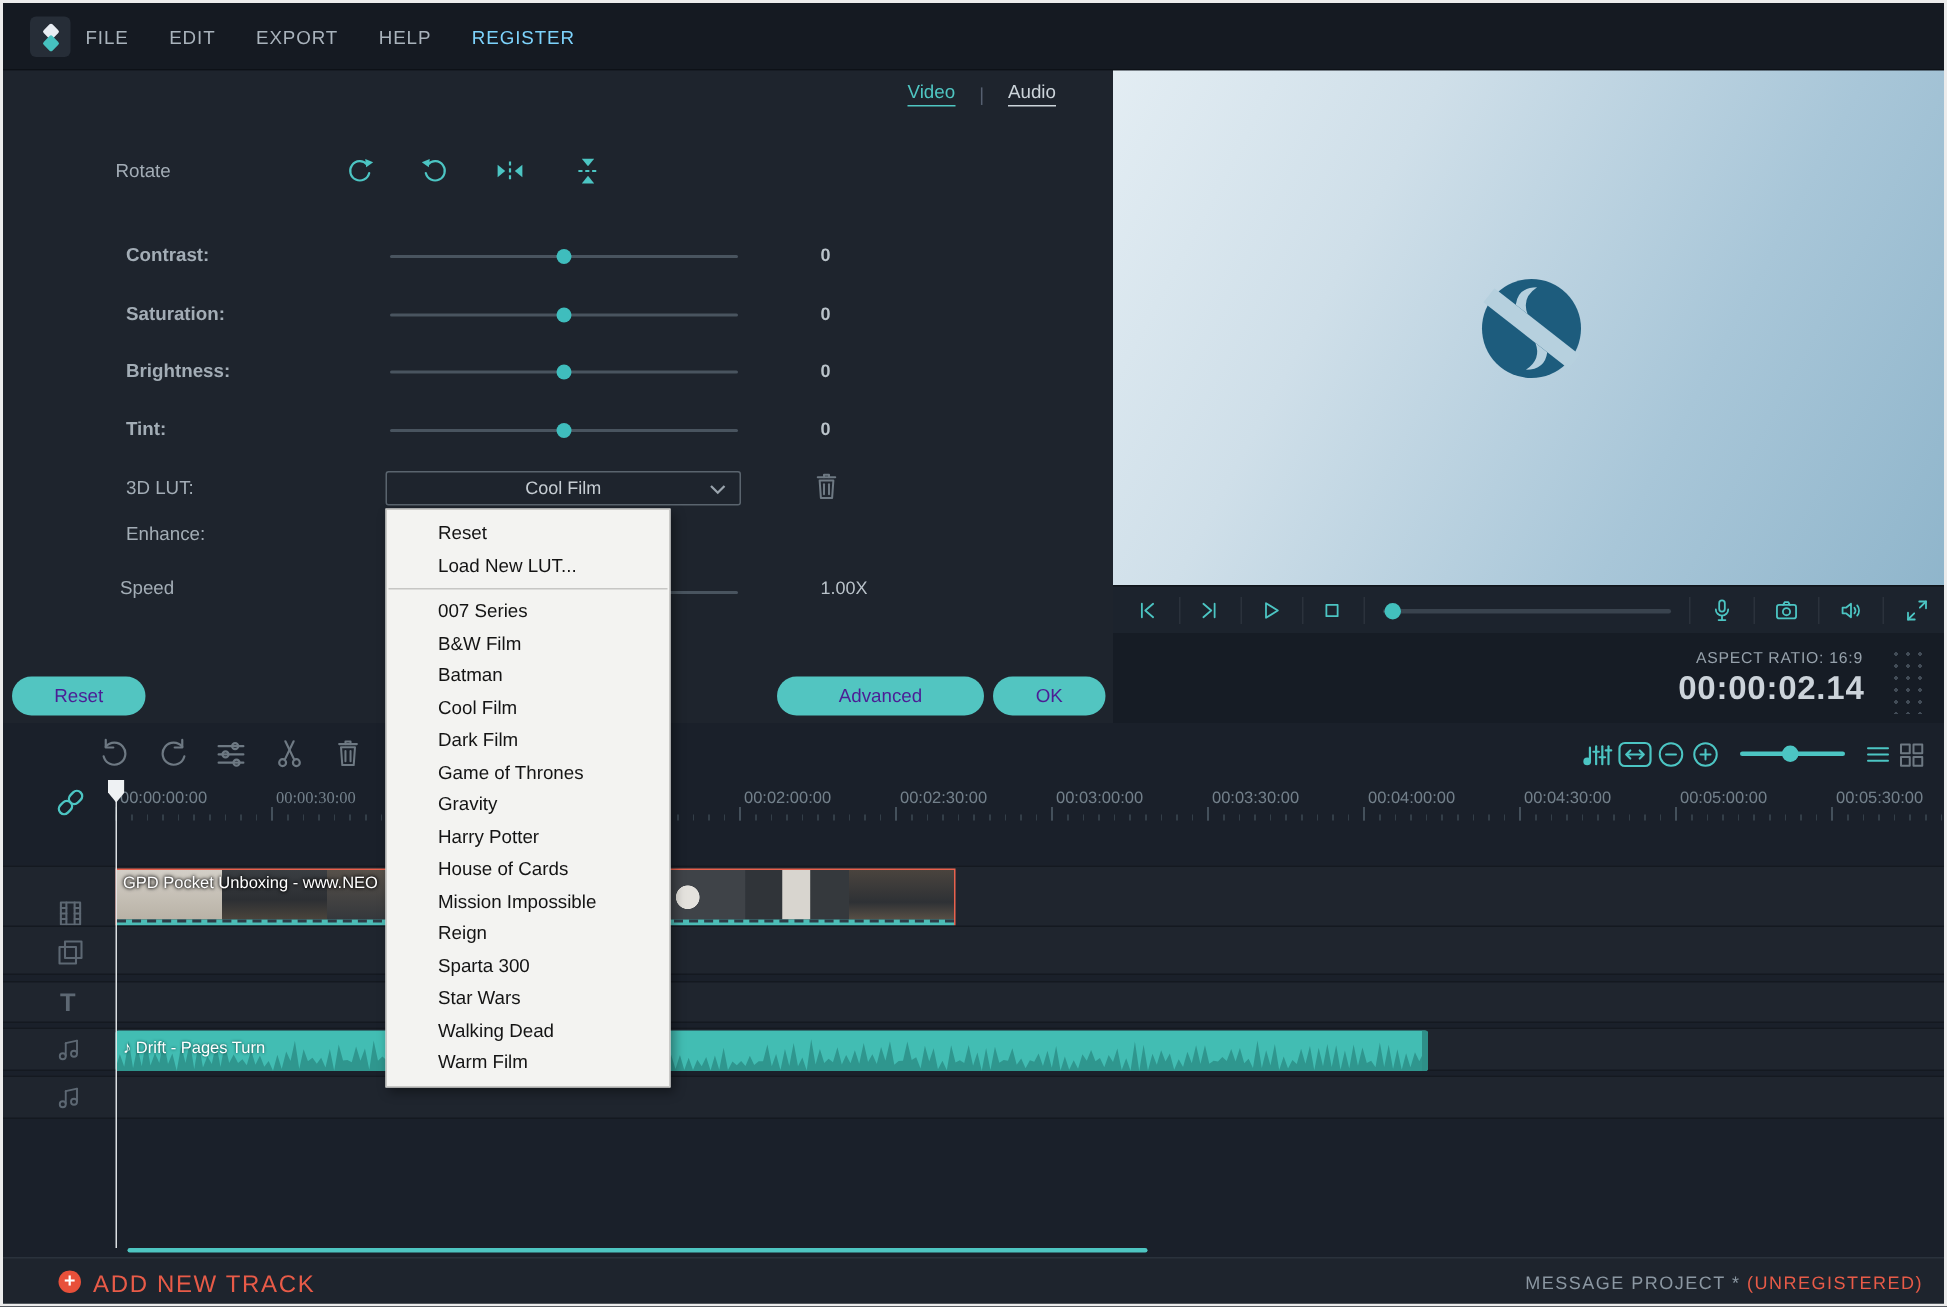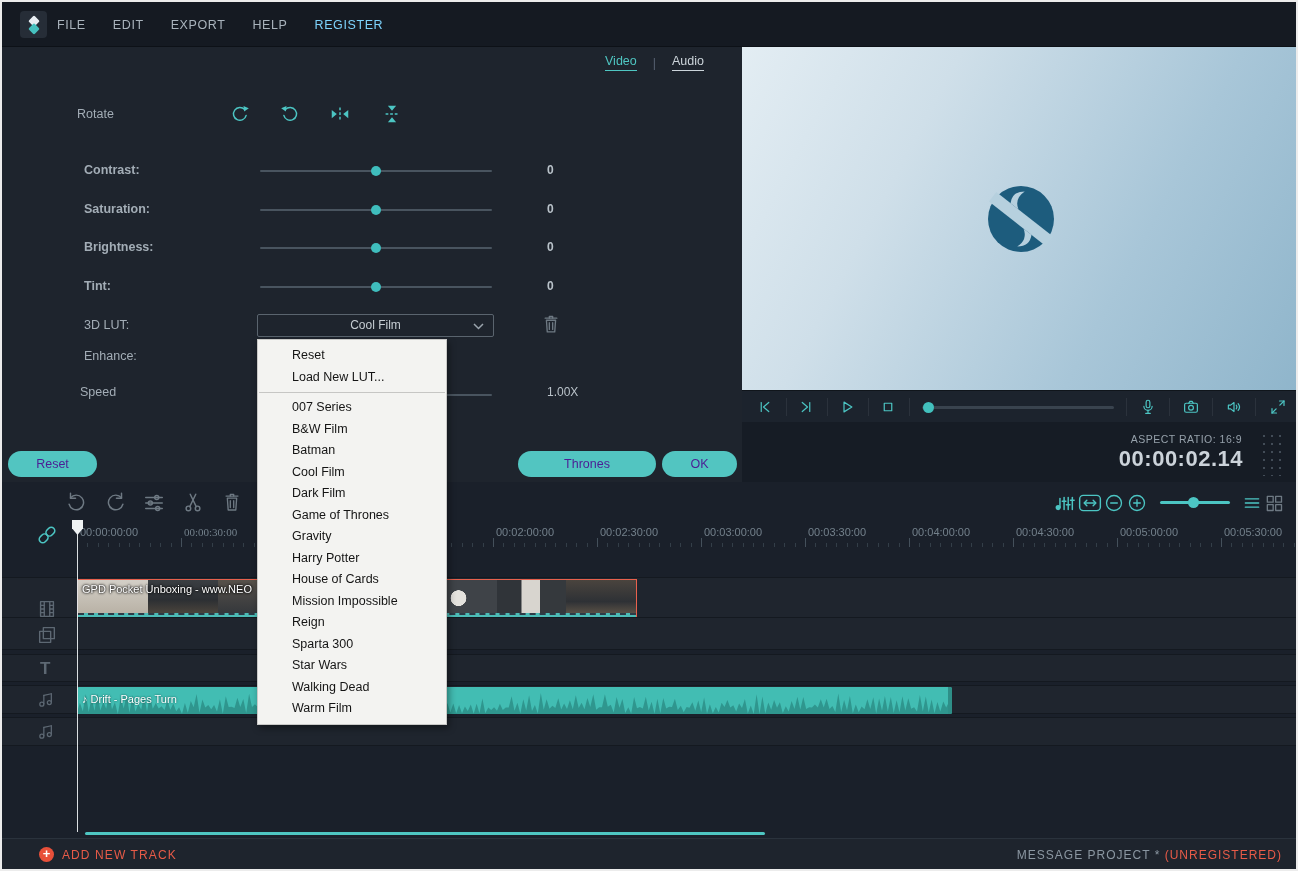--- a/index.html
+++ b/index.html
@@ -99,21 +99,21 @@
   .acap{position:absolute;right:0;top:0;width:4px;height:100%;background:#2e8f88;}
   
   .ph-marker{position:absolute;left:70px;top:38px;width:11px;height:15px;background:#eef1f3;
     clip-path:polygon(0 0,100% 0,100% 55%,50% 100%,0 55%);z-index:30;}
   .ph-line{position:absolute;left:75px;top:50px;width:1px;height:300px;background:#e6eaec;opacity:.95;z-index:29;}
   .hscroll{position:absolute;left:83px;top:350px;width:680px;height:3px;background:#4ec6c2;border-radius:2px;}
   
   .bottombar{position:absolute;left:0;bottom:0;width:100%;height:31px;background:#1e242d;border-top:1px solid #2a323c;}
   .addcircle{position:absolute;left:37px;top:8px;width:15px;height:15px;border-radius:50%;background:#e8503a;color:#fff;
     font-size:13px;line-height:14px;text-align:center;font-weight:bold;}
-  .addlabel{position:absolute;left:60px;top:9px;font-size:12px;letter-spacing:1.1px;color:#e85b48;}
+  .addlabel{position:absolute;left:60px;top:9px;font-size:16px;letter-spacing:1.1px;color:#e85b48;}
   .projline{position:absolute;right:14px;top:9px;font-size:12px;letter-spacing:1px;}
   .projname{color:#8b97a2;}
   .unreg{color:#e85b48;}
 </style>
 </head>
 <body>
 
 <div id="app">
 
   <div class="topbar">
@@ -217,21 +217,21 @@
         </svg>
     </span>
 
     <span class="plabel" style="left:82px;top:302px;">Enhance:</span>
 
     <span class="plabel" style="left:78px;top:338px;">Speed</span>
     <span class="sl-track" style="top:347px;"></span>
     <span class="sl-val" style="top:338px;left:545px;">1.00X</span>
 
     <div class="btn" style="left:6px;top:404px;width:89px;">Reset</div>
-    <div class="btn" style="left:516px;top:404px;width:138px;">Thrones</div>
+    <div class="btn" style="left:516px;top:404px;width:138px;">Advanced</div>
     <div class="btn" style="left:660px;top:404px;width:75px;">OK</div>
   </div>
 
   <div class="preview">
     <div class="screen">
       <svg width="76" height="76" viewBox="0 0 76 76">
         <circle cx="38" cy="38" r="33" fill="#1d5c7d"></circle>
         <g transform="rotate(38 38 38)">
           <rect x="2" y="32" width="72" height="12" fill="#b6d0de"></rect>
           <path d="M20 32 Q14 22 24 14 Q20 26 30 32 Z" fill="#b6d0de"></path>

